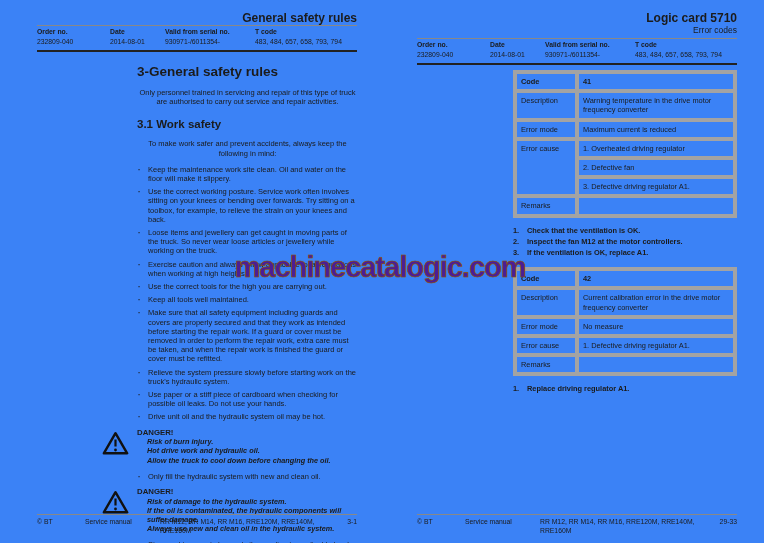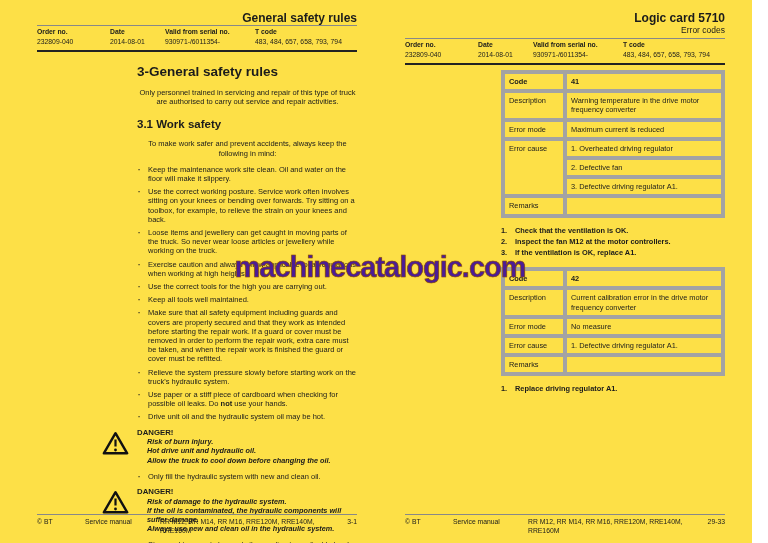--- a/index.html
+++ b/index.html
@@ -5,23 +5,23 @@
   * { box-sizing: border-box; margin: 0; padding: 0; }
   html,body { width: 768px; height: 543px; }
   body {
     position: relative;
     width: 768px; height: 543px;
     background: #ffffff;
     font-family: "Liberation Sans", sans-serif;
     color: #1b1b1b;
     overflow: hidden;
   }
-  .page { position: absolute; top: 0; width: 384px; height: 543px; background: #fde047; }
+  .page { position: absolute; top: 0; width: 384px; height: 543px; background: #3b82f6; }
   .page.left  { left: 0; }
-  .page.right { left: 368px; }
+  .page.right { left: 380px; }
 
   
   .pg-header { position: absolute; top: 12px; left: 37px; width: 320px; }
   .pg-title    { font-size: 12px; font-weight: bold; text-align: right; line-height: 13px; }
   .pg-subtitle { font-size: 8.5px; text-align: right; line-height: 11px; margin-bottom: 2px; }
   .meta {
     border-top: 1px solid #888;
     border-bottom: 2px solid #222;
     padding: 2px 0 4px 0;
     display: grid;
@@ -32,21 +32,21 @@
   .meta .val { margin-top: 1px; }
 
   
   .body-l { position: absolute; top: 64px; left: 137px; width: 221px; font-size: 7.5px; line-height: 9.2px; }
   .h1 { font-size: 13.5px; font-weight: bold; line-height: 15px; margin-bottom: 9px; }
   .h2 { font-size: 11.5px; font-weight: bold; line-height: 13px; margin: 12px 0 8px 0; }
   .para { margin-bottom: 4px; text-align: center; }
   ul.blist { list-style: none; margin-top: 7px; }
   ul.blist li { position: relative; padding-left: 11px; margin-bottom: 4px; }
   ul.blist li::before { content: "·"; position: absolute; left: 1px; top: 0; font-weight: bold; }
-  .bold { font-weight: bold; }
+  .bold { font-weight: normal; }
 
   .danger { position: relative; margin: 6px 0 5px 0; }
   .danger .tri { position: absolute; left: -35px; top: 3px; width: 27px; height: 25px; }
   .danger-label { font-weight: bold; font-size: 7.8px; line-height: 9.5px; }
   .danger-lines { margin-left: 10px; font-weight: bold; font-style: italic; font-size: 7.3px; line-height: 9.2px; }
 
   
   .body-r { position: absolute; top: 70px; left: 133px; width: 224px; font-size: 7.4px; line-height: 9.2px; }
   table.err { width: 100%; border-collapse: collapse; }
   table.err td {
@@ -131,21 +131,21 @@
       <span class="tri">
         <svg width="27" height="25" viewBox="0 0 27 25">
           <path d="M13.5 2.2 L25.2 22.3 L1.8 22.3 Z" fill="none" stroke="#111" stroke-width="2.4" stroke-linejoin="round"></path>
           <rect x="12.4" y="8.5" width="2.2" height="7" fill="#111"></rect>
           <circle cx="13.5" cy="19" r="1.4" fill="#111"></circle>
         </svg>
       </span>
       <div class="danger-label">DANGER!</div>
       <div class="danger-lines">
         <div>Risk of burn injury.</div>
-        <div>Hot drive unit and hydraulic oil.</div>
+        <div>Hot drive work and hydraulic oil.</div>
         <div>Allow the truck to cool down before changing the oil.</div>
       </div>
     </div>
 
     <ul class="blist">
       <li>Only fill the hydraulic system with new and clean oil.</li>
     </ul>
 
     <div class="danger">
       <span class="tri">

